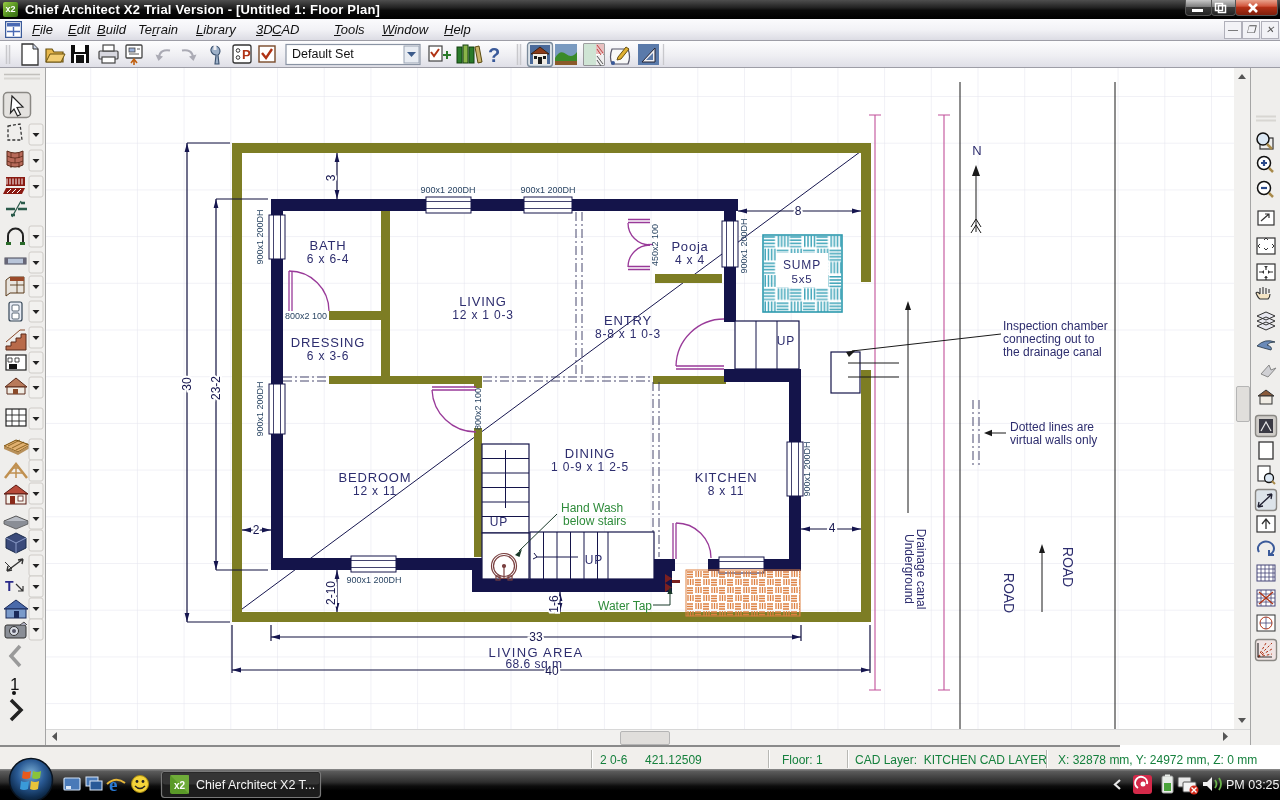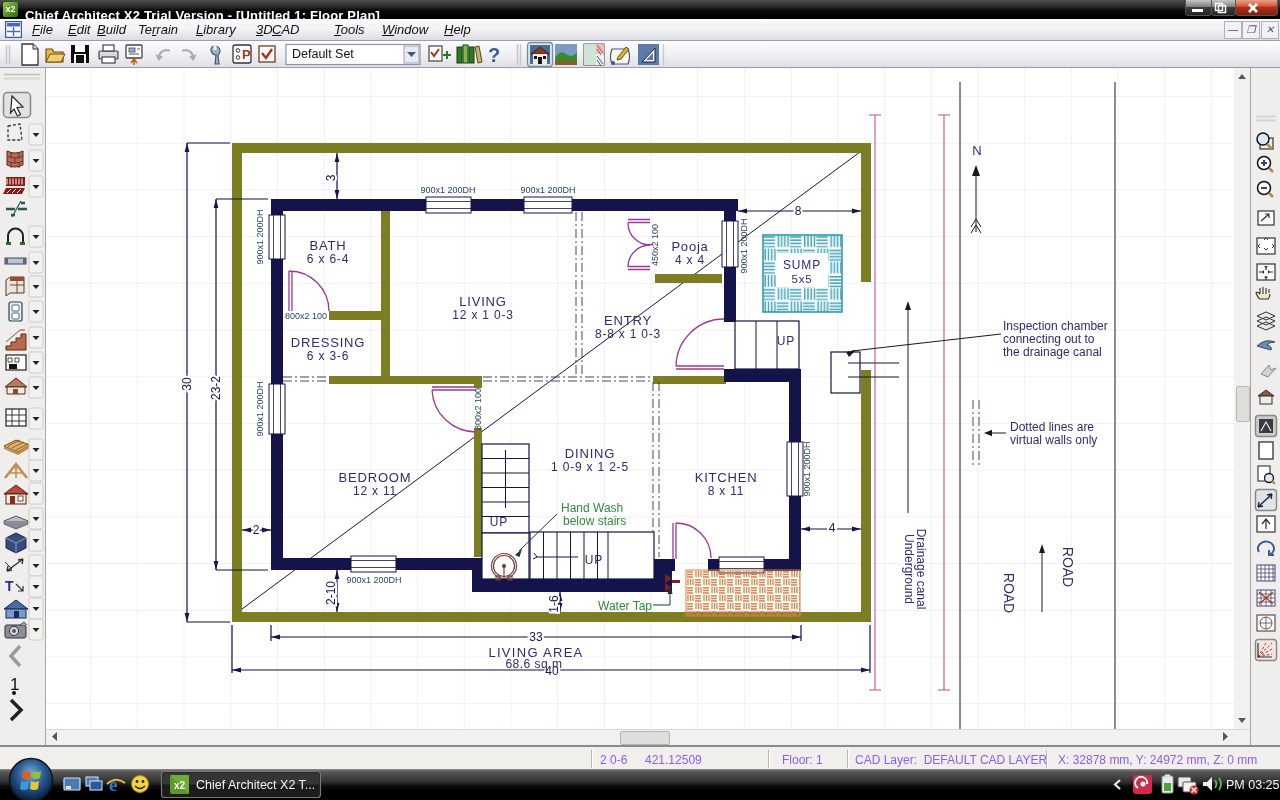--- a/index.html
+++ b/index.html
@@ -5,21 +5,21 @@
   html,body{margin:0;padding:0;}
   body{width:1280px;height:800px;overflow:hidden;position:relative;
        font-family:"Liberation Sans",sans-serif;background:#fff;}
   .abs{position:absolute;}
   
   #titlebar{left:0;top:0;width:1280px;height:19px;
     background:linear-gradient(180deg,#4e4e4e 0%,#222 40%,#0a0a0a 55%,#000 100%);}
   #titlebar .ticon{left:3px;top:2px;width:15px;height:15px;border-radius:2px;
     background:linear-gradient(135deg,#9acc44,#4e8c1e 60%,#3a6a14);
     color:#fff;font-size:9px;font-weight:bold;text-align:center;line-height:15px;}
-  #titlebar .ttext{left:25px;top:7px;color:#fff;font-size:13px;font-weight:bold;
+  #titlebar .ttext{left:25px;top:1px;color:#fff;font-size:13px;font-weight:bold;
     letter-spacing:0.2px;line-height:18px;}
   .wbtn{top:0;height:15px;border:1px solid #555;border-top:none;
     border-radius:0 0 4px 4px;}
   #btnmin{left:1185px;width:25px;background:linear-gradient(180deg,#c8c8c8,#7e7e7e 45%,#3c3c3c 50%,#222);}
   #btnres{left:1211px;width:23px;background:linear-gradient(180deg,#c8c8c8,#7e7e7e 45%,#3c3c3c 50%,#222);}
   #btncls{left:1235px;width:41px;background:linear-gradient(180deg,#e9a28c,#d35940 40%,#b33016 50%,#7e1f0c);}
   
   #menubar{left:0;top:19px;width:1280px;height:22px;
     background:linear-gradient(180deg,#fbfbfd 0%,#f2f2f6 50%,#dcdce4 100%);
     border-bottom:1px solid #9d9da6;box-sizing:border-box;font-style:italic;}
@@ -38,22 +38,22 @@
   #rightpanel{left:1250px;top:68px;width:30px;height:677px;background:#efeeec;
     border-left:1px solid #a5a5a5;box-sizing:border-box;}
   
   #canvas{left:46px;top:68px;width:1188px;height:661px;background:#fff;}
   
   #vscroll{left:1234px;top:68px;width:16px;height:661px;background:#f2f1ef;}
   #hscroll{left:46px;top:729px;width:1204px;height:16px;background:#f2f1ef;border-top:1px solid #d8d8d8;box-sizing:border-box;}
   #vthumb{left:1236px;top:386px;width:12px;height:34px;background:#e0dedb;border:1px solid #b5b5b5;border-radius:2px;}
   #hthumb{left:620px;top:731px;width:48px;height:12px;background:#e0dedb;border:1px solid #b5b5b5;border-radius:2px;}
   
-  #statusbar{left:0;top:745px;width:1280px;height:27px;background:#f1efec;
-    border-top:2px solid #8a8a8a;box-sizing:border-box;font-size:12px;color:#8b5cf6;}
+  #statusbar{left:0;top:745px;width:1120px;height:27px;background:#f1efec;
+    border-top:2px solid #8a8a8a;box-sizing:border-box;font-size:12px;color:#15803d;}
   #statusbar span{position:absolute;top:6px;white-space:pre;}
   
   #taskbar{left:0;top:769px;width:1280px;height:31px;
     background:linear-gradient(180deg,#8e8e8e 0%,#5a5a5a 8%,#2e2e2e 42%,#0d0d0d 55%,#000 70%,#000 100%);}
 </style>
 </head>
 <body>
   <div id="titlebar" class="abs">
     <div class="ticon abs">x2</div>
     <div class="ttext abs">Chief Architect X2 Trial Version - [Untitled 1: Floor Plan]</div>
@@ -673,21 +673,21 @@
   </svg>
 
   <div id="statusbar" class="abs">
     <span style="position:absolute;left:591px;top:3px;width:1px;height:18px;background:#b8b8b4;border-right:1px solid #fff"></span>
     <span style="position:absolute;left:768px;top:3px;width:1px;height:18px;background:#b8b8b4;border-right:1px solid #fff"></span>
     <span style="position:absolute;left:847px;top:3px;width:1px;height:18px;background:#b8b8b4;border-right:1px solid #fff"></span>
     <span style="position:absolute;left:1046px;top:3px;width:1px;height:18px;background:#b8b8b4;border-right:1px solid #fff"></span>
     <span style="left:600px">2 0-6</span>
     <span style="left:645px">421.12509</span>
     <span style="left:782px">Floor: 1</span>
-    <span style="left:855px">CAD Layer:  DEFAULT CAD LAYER</span>
+    <span style="left:855px">CAD Layer:  KITCHEN CAD LAYER</span>
     <span style="left:1058px">X: 32878 mm, Y: 24972 mm, Z: 0 mm</span>
   </div>
 
   <div id="taskbar" class="abs">
     <svg class="abs" style="left:0;top:-12px" width="1280" height="43" font-family="Liberation Sans, sans-serif">
       <defs>
         <radialGradient id="orb" cx="50%" cy="35%" r="70%">
           <stop offset="0%" stop-color="#7aaed4"></stop>
           <stop offset="45%" stop-color="#2a5a94"></stop>
           <stop offset="80%" stop-color="#0e2c4e"></stop>

